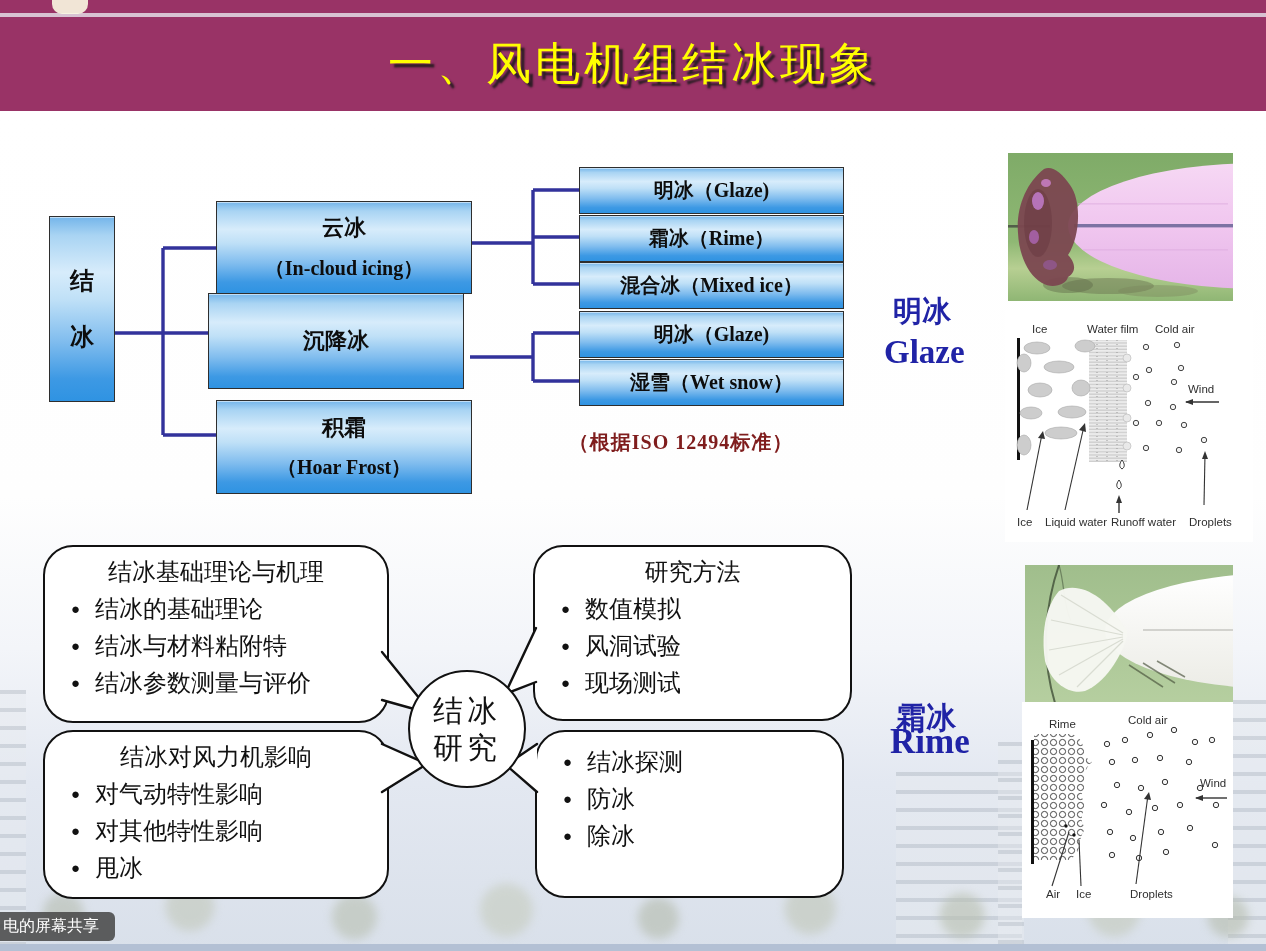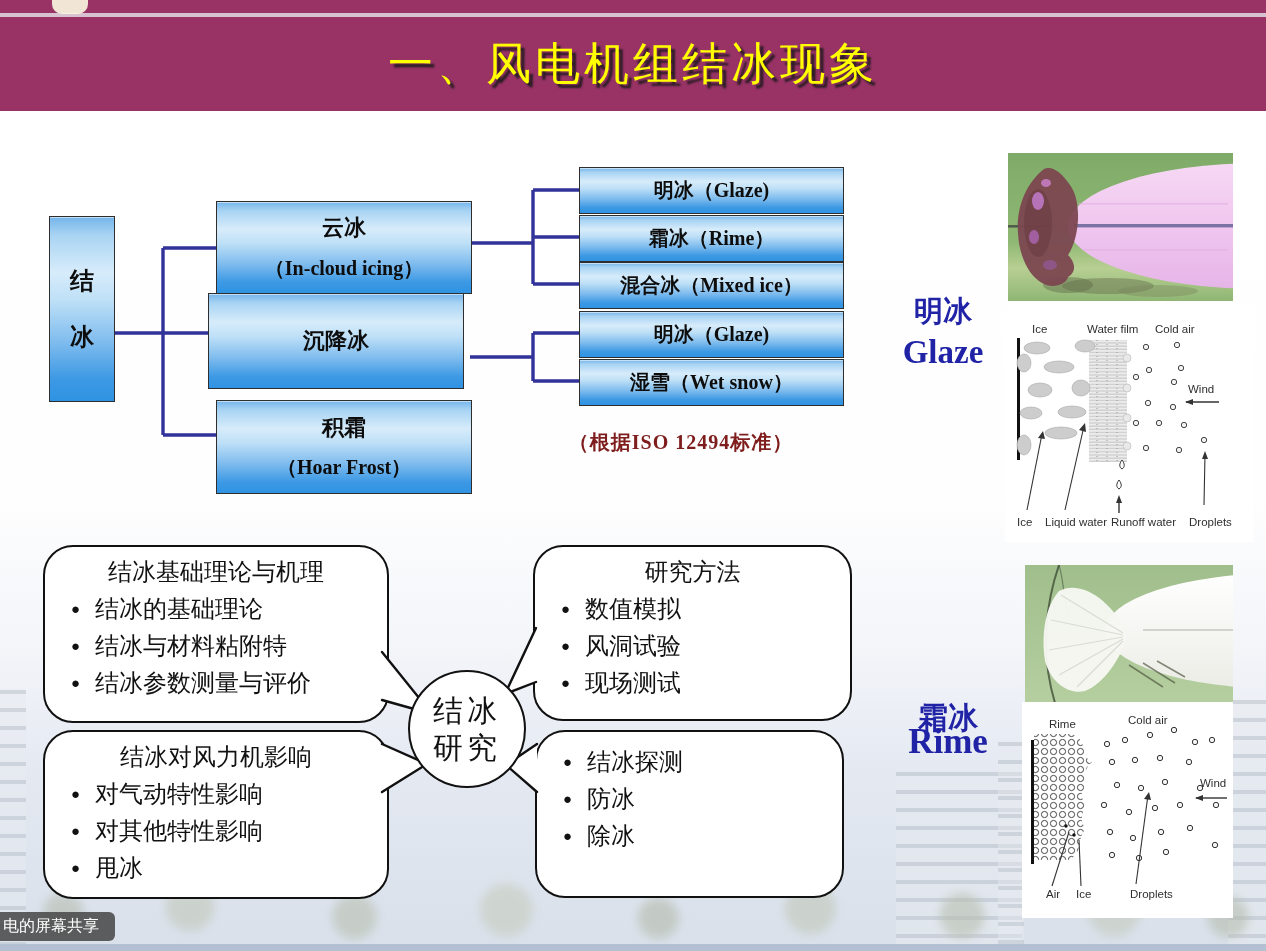--- a/index.html
+++ b/index.html
@@ -50,21 +50,21 @@
   #box-precip{left:208px;top:293px;width:254px;height:94px;gap:32px;}
   #box-hoar{left:216px;top:400px;width:254px;height:92px;}
   .gbox .zh{font-size:22px;}
   .gbox .en{font-size:20px;}
   .sbox{left:579px;width:263px;height:45px;font-size:20px;justify-content:center;}
   #sbox-0{top:167px;} #sbox-1{top:215px;} #sbox-2{top:262px;} #sbox-3{top:311px;} #sbox-4{top:359px;}
   #iso-caption{left:556px;top:429px;width:250px;z-index:2;text-align:center;
                font-size:20px;font-weight:bold;color:#7f1d1d;letter-spacing:1px;}
 
   
-  .navy{color:#2023a6;font-weight:bold;text-align:center;z-index:2;}
+  .navy{color:#2023a6;font-weight:bold;text-align:left;z-index:2;}
   #glaze-zh{left:893px;top:292px;width:100px;font-size:29px;}
   #glaze-en{left:884px;top:334px;width:118px;font-size:33px;}
   #rime-zh{left:896px;top:674px;width:104px;font-size:30px;margin-top:24px;}
   #rime-en{left:890px;top:722px;width:116px;font-size:35px;}
 
   
   .panel{position:absolute;z-index:2;}
   #photo-glaze{left:1008px;top:153px;width:225px;height:148px;}
   #diagram-glaze{left:1005px;top:310px;width:248px;height:232px;background:#fff;}
   #photo-rime{left:1025px;top:565px;width:208px;height:140px;}

